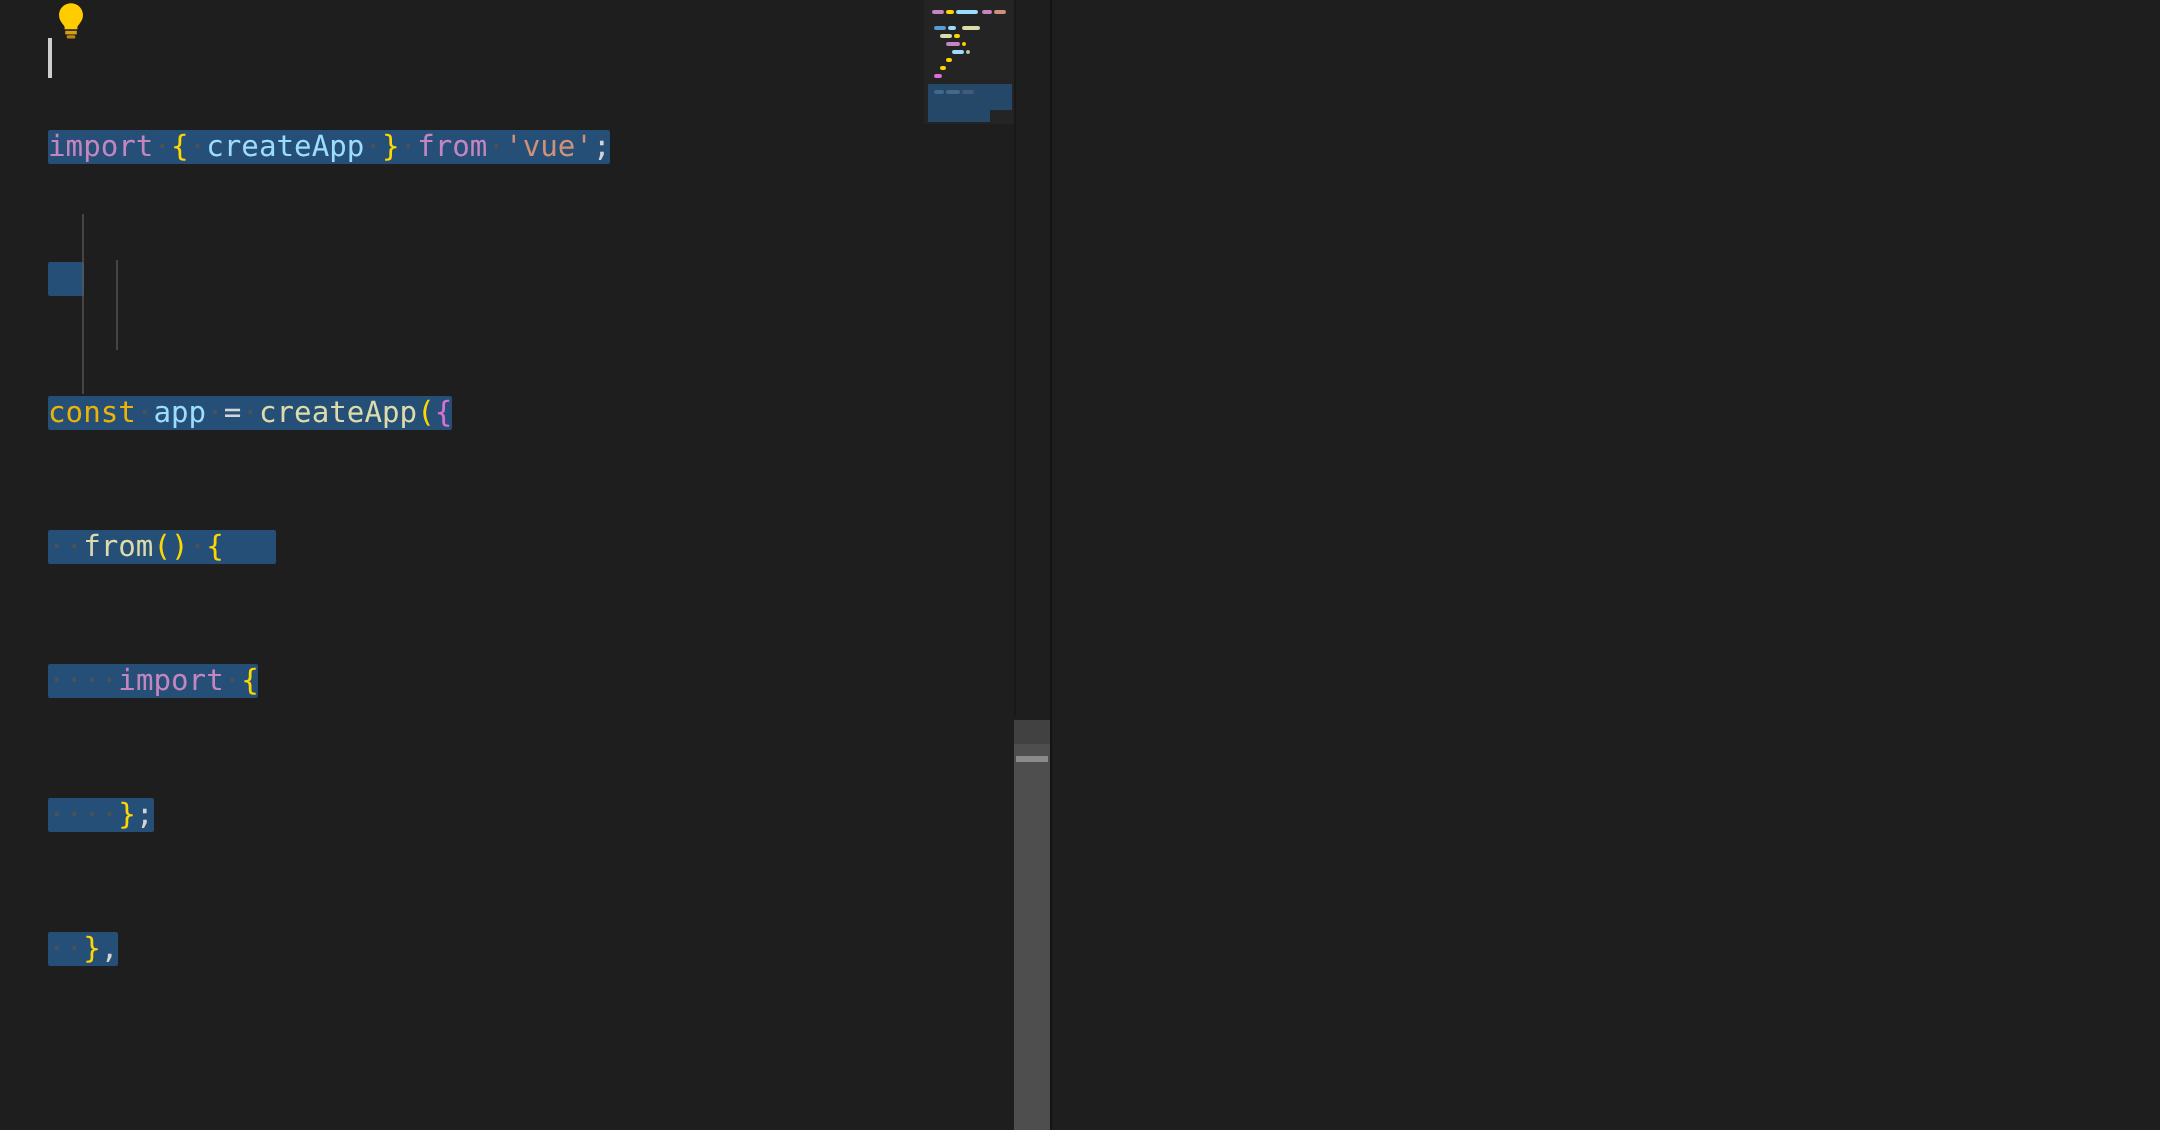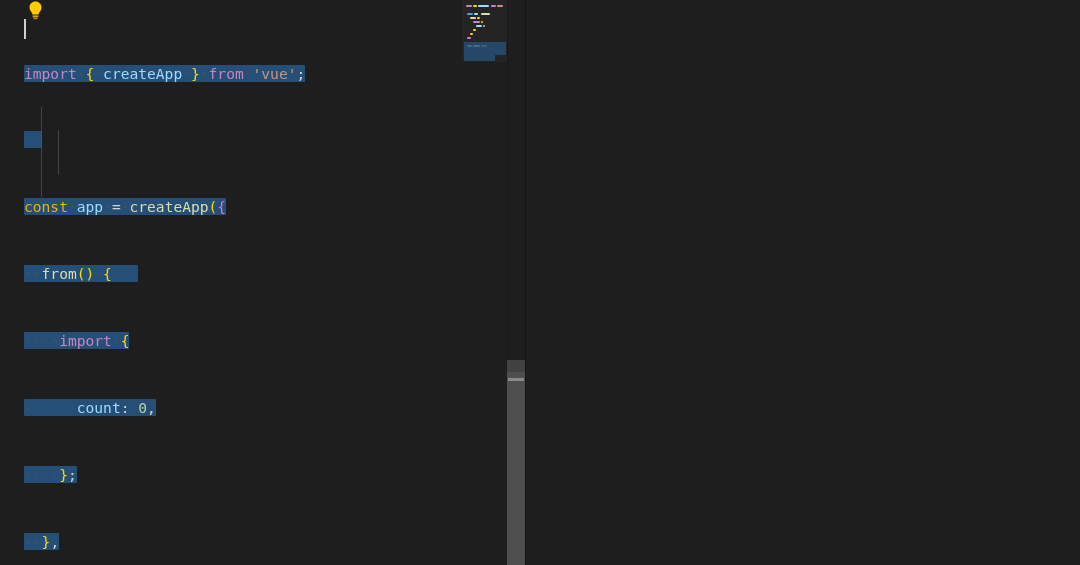--- a/index.html
+++ b/index.html
@@ -99,21 +99,20 @@
     </div>
 
     <div class="caret"></div>
 
     <div class="code-area">
       <span class="ln"><span class="sel"><span class="t-kw">import</span><span class="ws">·</span><span class="t-pn1">{</span><span class="ws">·</span><span class="t-var">createApp</span><span class="ws">·</span><span class="t-pn1">}</span><span class="ws">·</span><span class="t-kw">from</span><span class="ws">·</span><span class="t-str">'vue'</span><span class="t-plain">;</span></span></span>
       <span class="ln"><span class="sel">  </span></span>
       <span class="ln"><span class="sel"><span class="t-decl">const</span><span class="ws">·</span><span class="t-var">app</span><span class="ws">·</span><span class="t-plain">=</span><span class="ws">·</span><span class="t-fn">createApp</span><span class="t-pn1">(</span><span class="t-pn2">{</span></span></span>
       <span class="ln"><span class="sel"><span class="ws">··</span><span class="t-fn">from</span><span class="t-pn1">()</span><span class="ws">·</span><span class="t-pn1">{</span><span class="ws">   </span></span></span>
       <span class="ln"><span class="sel"><span class="ws">··</span><span class="ws">··</span><span class="t-kw">import</span><span class="ws">·</span><span class="t-pn1">{</span></span></span>
-      <span class="ln"><span class="sel"><span class="ws">··</span><span class="ws">··</span><span class="ws">··</span><span class="t-prop">count</span><span class="t-plain">:</span><span class="ws">·</span><span class="t-num">0</span><span class="t-plain">,</span></span></span>
       <span class="ln"><span class="sel"><span class="ws">··</span><span class="ws">··</span><span class="t-pn1">}</span><span class="t-plain">;</span></span></span>
       <span class="ln"><span class="sel"><span class="ws">··</span><span class="t-pn1">}</span><span class="t-plain">,</span></span></span>
       
       
       
     </div>
 
     <div class="indent-guide" style="left:41px;top:107px;height:90px;"></div>
     <div class="indent-guide" style="left:58px;top:130px;height:45px;"></div>
 

